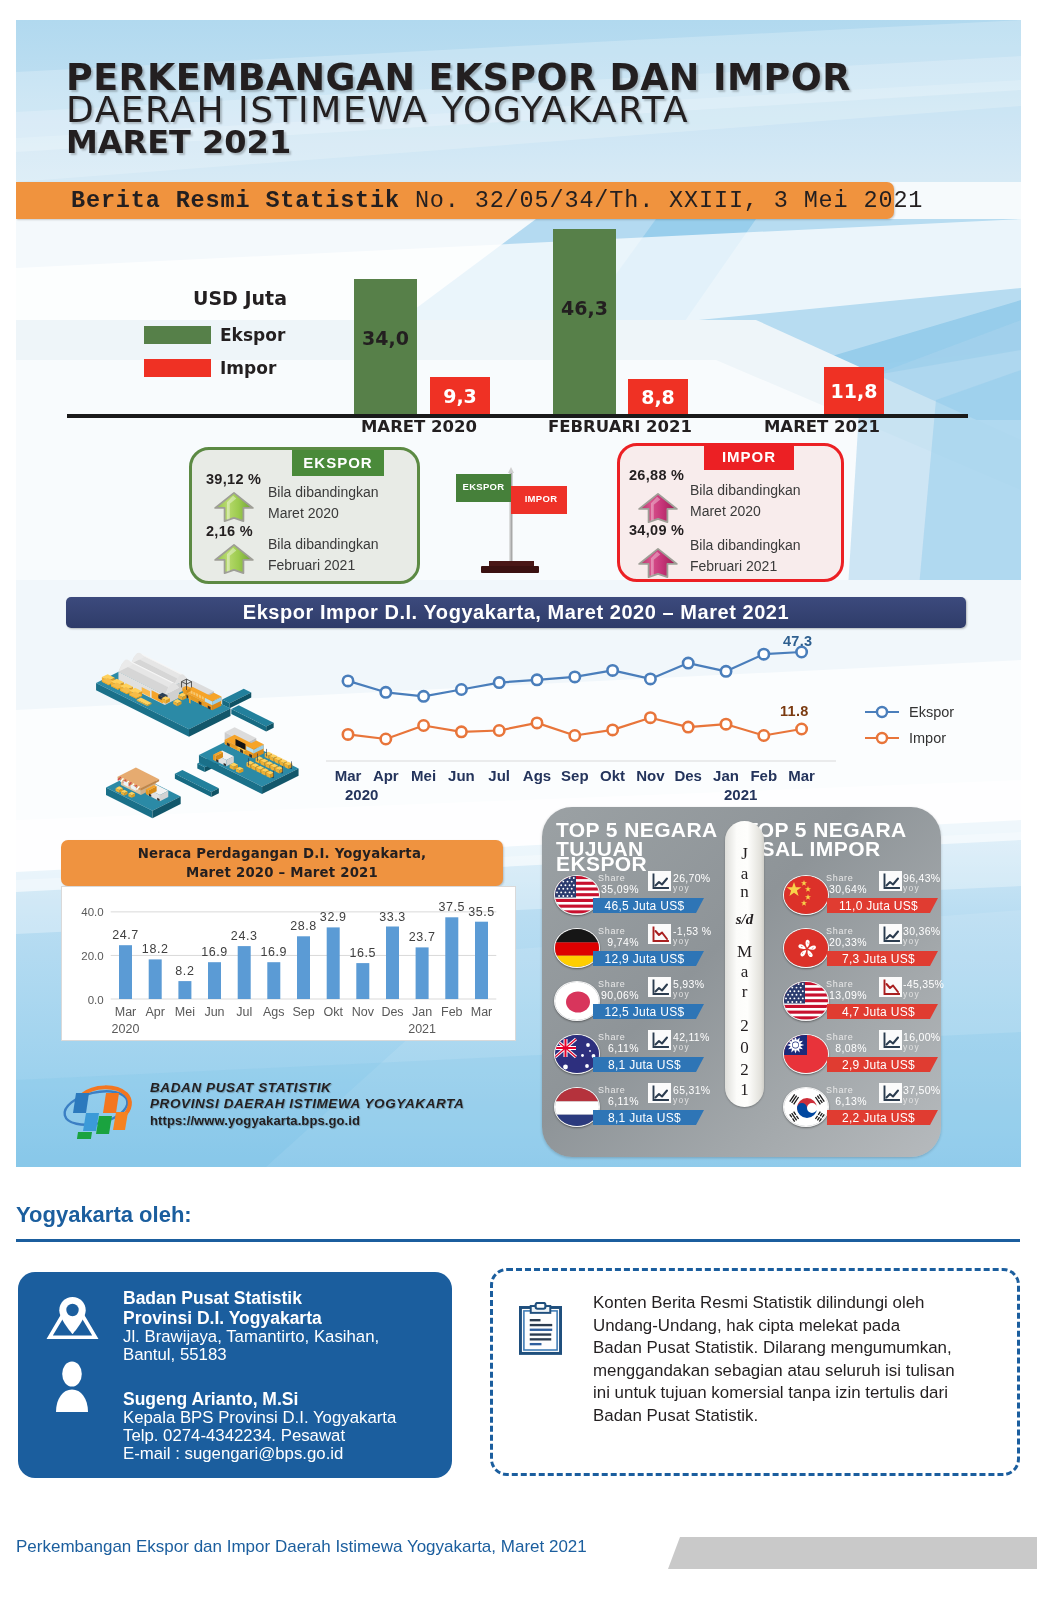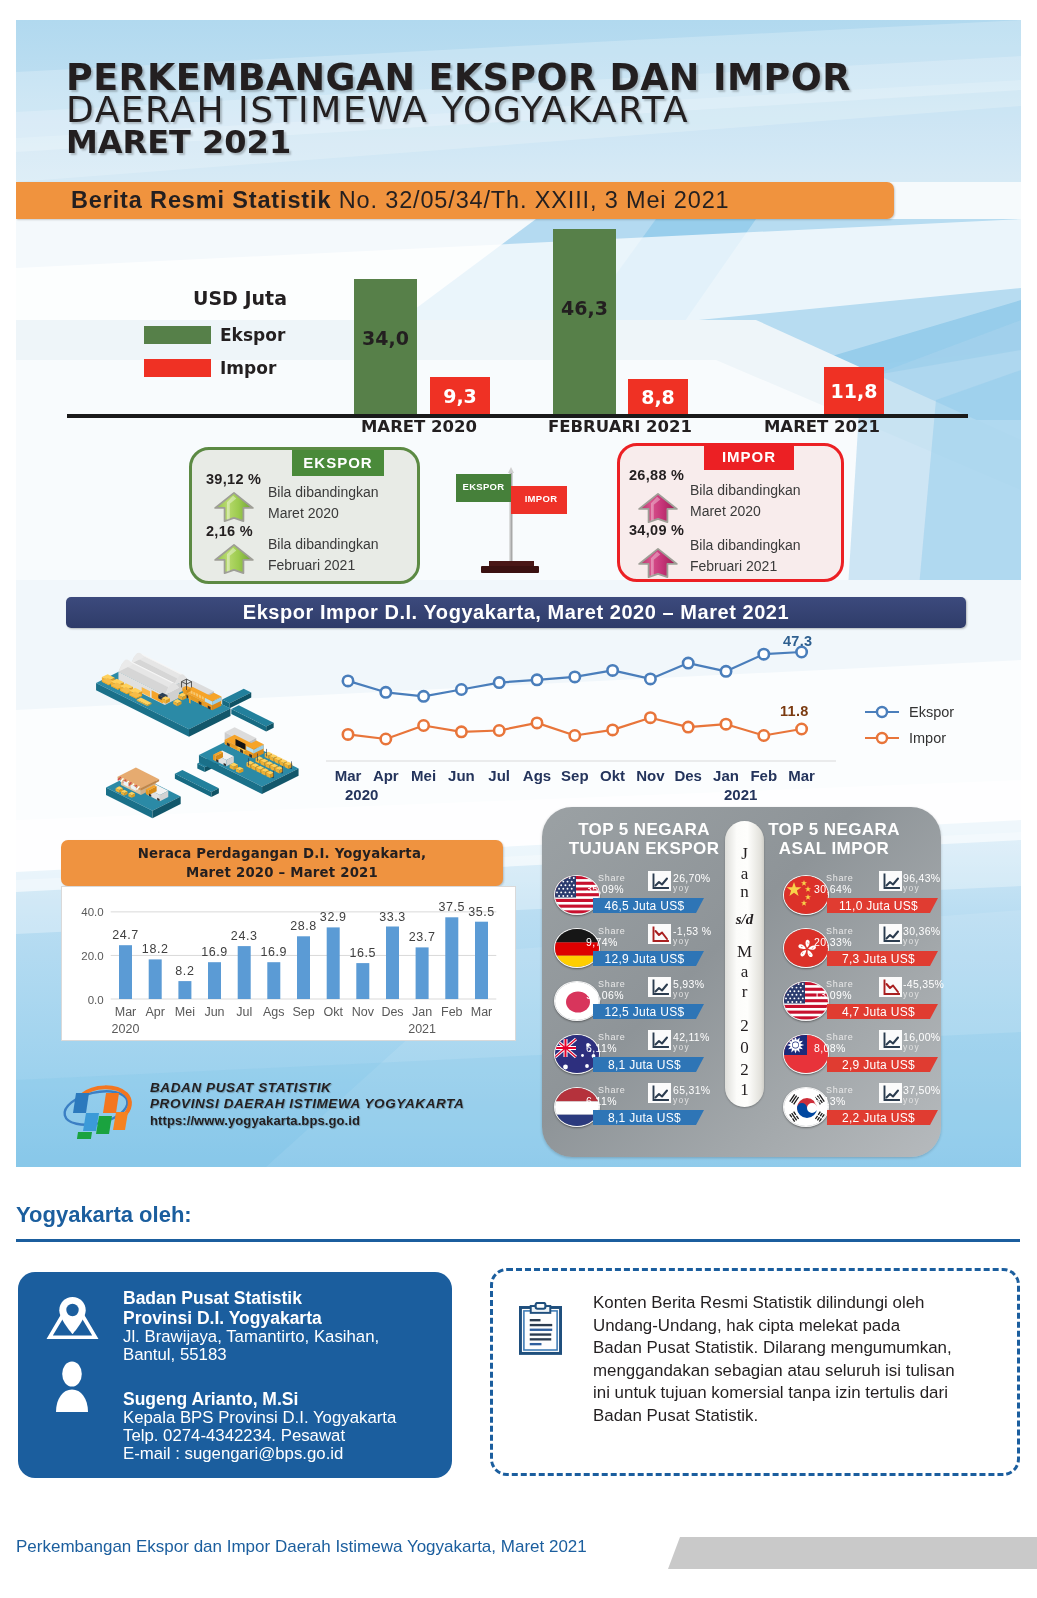--- a/index.html
+++ b/index.html
@@ -11,21 +11,21 @@
   background:linear-gradient(180deg,#bfe0f2 0%,#d6e9f5 22%,#eef5f9 48%,#e4f0f8 70%,#bfe0f2 100%);}
 #panel .bg svg{position:absolute;left:0;top:0}
 
 #ttl{left:50px;top:42px;width:900px;color:#231f20;text-shadow:2px 2px 2px rgba(0,0,0,.22)}
 #ttl .l1{font-size:36.5px;font-weight:bold;letter-spacing:0.4px;line-height:32px;font-family:"DejaVu Sans",sans-serif}
 #ttl .l2{font-size:36px;font-weight:normal;letter-spacing:1.55px;line-height:32px;margin-top:0px;font-family:"DejaVu Sans",sans-serif}
 #ttl .l3{font-size:32px;font-weight:bold;letter-spacing:0px;line-height:32px;margin-top:0px;font-family:"DejaVu Sans",sans-serif}
 
 #brs{left:0px;top:162px;width:878px;height:37px;background:#f0933e;border-radius:0 7px 7px 0;
      box-shadow:1px 1px 2px rgba(0,0,0,.18)}
-#brs .in{position:absolute;left:55px;top:5px;font-size:23.5px;color:#231f20;white-space:nowrap;font-family:Liberation Sans, sans-serif;letter-spacing:0.85px}
+#brs .in{position:absolute;left:55px;top:5px;font-size:23.5px;color:#231f20;white-space:nowrap;font-family:Liberation Mono, monospace;letter-spacing:0.85px}
 #brs .in b{font-weight:bold}
 #brs .in span{font-weight:normal}
 
 #topchart{left:0px;top:0px;width:1005px;height:440px}
 #topchart .usd{position:absolute;left:177px;top:267px;font-size:19px;font-weight:bold;color:#231f20;font-family:"DejaVu Sans",sans-serif}
 #topchart .lg{position:absolute;font-size:17px;font-weight:bold;color:#231f20;display:flex;align-items:center;font-family:"DejaVu Sans",sans-serif}
 #topchart .lg1{left:128px;top:305px}
 #topchart .lg2{left:128px;top:338px}
 #topchart .sw{display:inline-block;width:67px;height:18px;margin-right:9px}
 #topchart .sw-g{background:#568049}
@@ -102,35 +102,35 @@
 
 #bpslogo{left:42px;top:1043px;width:460px;height:80px;display:flex;align-items:flex-start}
 #bpslogo .mark{flex:0 0 auto;margin-top:0px}
 #bpslogo .txt{margin-left:12px;margin-top:17px;color:#231f20;text-shadow:1px 1px 1px rgba(0,0,0,.25)}
 #bpslogo .t1{font-size:13.5px;font-weight:bold;font-style:italic;letter-spacing:.6px;line-height:16px}
 #bpslogo .t2{font-size:13.5px;font-weight:bold;font-style:italic;letter-spacing:.6px;line-height:16px}
 #bpslogo .t3{font-size:13px;font-weight:bold;line-height:17px;letter-spacing:.1px}
 
 #top5{left:526px;top:787px;width:399px;height:350px;border-radius:30px;
   background:linear-gradient(135deg,#9ba1a4 0%,#8e9498 42%,#a3a8ab 72%,#b6babd 100%);box-shadow:0 1px 3px rgba(0,0,0,.2)}
-#top5 .t5h{position:absolute;top:15px;color:#fff;font-size:17px;font-weight:bold;text-align:center;line-height:15px;letter-spacing:.4px}
+#top5 .t5h{position:absolute;top:15px;color:#fff;font-size:21px;font-weight:bold;line-height:15px;letter-spacing:.4px}
 #top5 .t5h-l{left:14px;width:176px}
 #top5 .t5h-r{left:203px;width:178px}
 #top5 .pill{position:absolute;left:183px;top:14px;width:39px;height:286px;border-radius:20px;
   background:linear-gradient(90deg,#dededa 0%,#fcfcfa 30%,#fefefc 58%,#e2e1db 92%,#cfcec8 100%);box-shadow:0 1px 2px rgba(0,0,0,.25)}
 #top5 .pch{position:absolute;width:39px;text-align:center;font-family:"Liberation Serif",serif;font-size:17px;color:#231f20;line-height:17px}
 #top5 .pch.it{font-style:italic;font-size:15px;font-weight:bold}
 #top5 .rows{position:absolute;top:0;width:200px;height:350px}
 #top5 .rows-l{left:0}
 #top5 .rows-r{left:200px}
 #top5 .t5row{position:absolute;left:0;width:200px;height:53px}
 #top5 .flagw{position:absolute;left:12px;top:1px;width:46px;height:40px;border-radius:50%;overflow:hidden;border:1.6px solid #f5f5f5;box-shadow:0 1px 2px rgba(0,0,0,.4)}
 #top5 .flagw svg{display:block;width:46px;height:40px}
 #top5 .shl{position:absolute;left:56px;top:-1px;font-size:9px;color:#e9e9e9;letter-spacing:.7px}
-#top5 .shv{position:absolute;left:44px;top:9px;width:53px;text-align:left;font-size:10.5px;color:#fff;letter-spacing:.4px}
+#top5 .shv{position:absolute;left:44px;top:9px;width:53px;text-align:right;font-size:10.5px;color:#fff;letter-spacing:.4px}
 #top5 .spark{position:absolute;left:106px;top:-3px;width:23px;height:20px}
 #top5 .yoyv{position:absolute;left:131px;top:-2px;font-size:10.5px;color:#fff;letter-spacing:.3px;white-space:nowrap}
 #top5 .yoyl{position:absolute;left:131px;top:9px;font-size:8.5px;color:#e2e2e2;letter-spacing:1.2px}
 #top5 .vbar{position:absolute;left:51px;top:24px;width:111px;height:15px}
 #top5 .vbar svg{position:absolute;left:0;top:0}
 #top5 .vbar span{position:absolute;left:0;top:1px;width:103px;text-align:center;font-size:12px;color:#fff;letter-spacing:.3px}
 #top5 .rows-r .flagw{left:41px}
 #top5 .rows-r .shl{left:84px}
 #top5 .rows-r .shv{left:72px}
 #top5 .rows-r .spark{left:137px}

